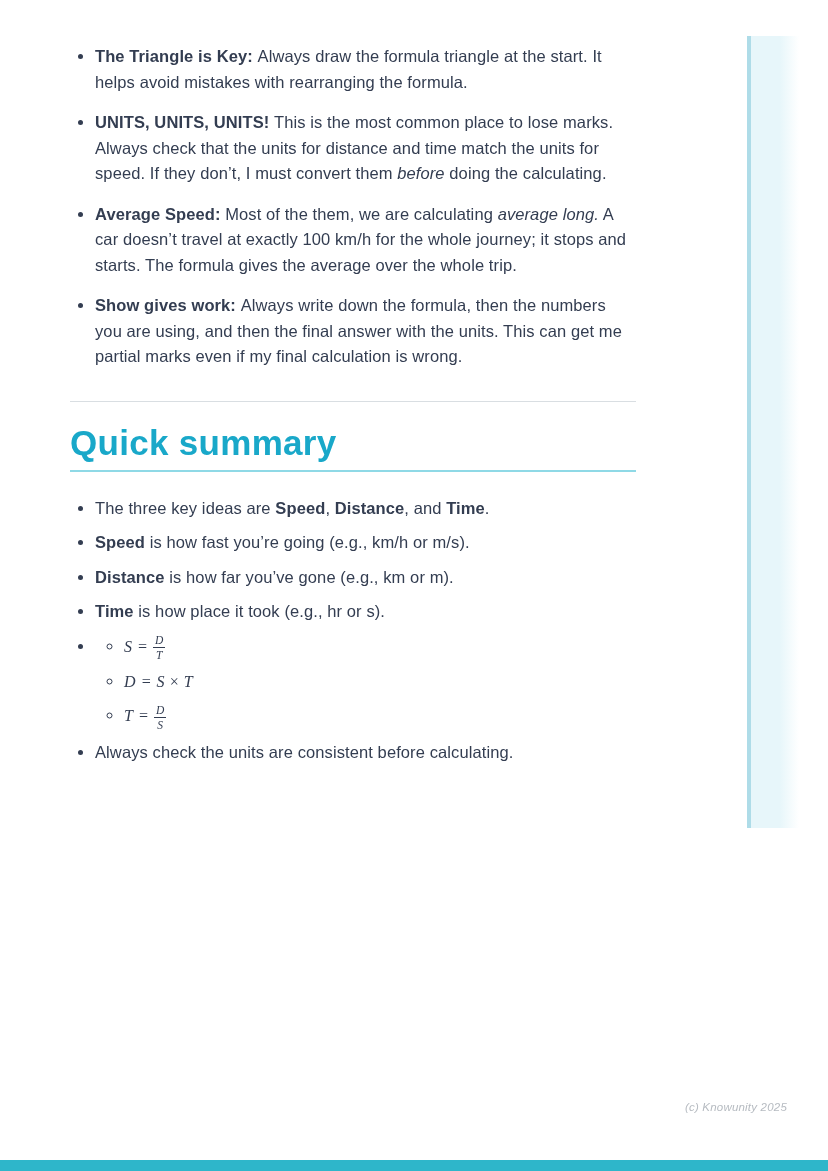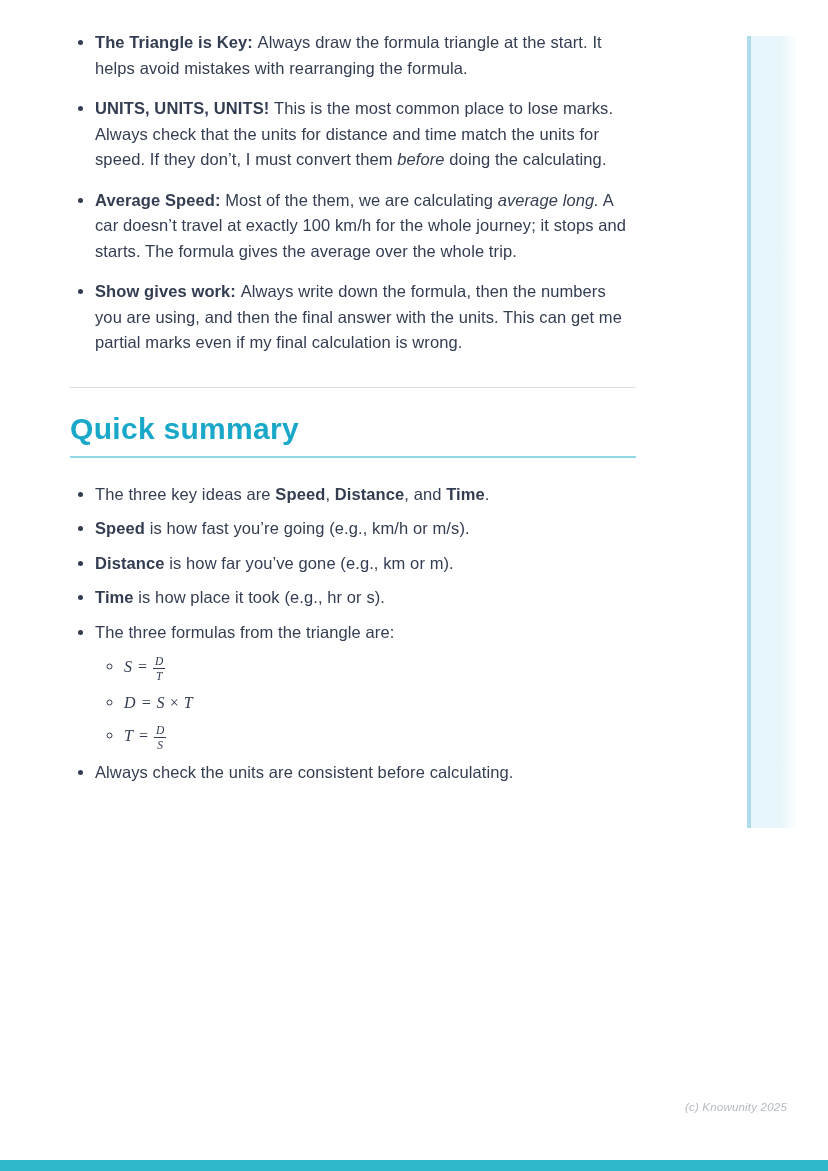--- a/index.html
+++ b/index.html
@@ -15,37 +15,37 @@
   html,body{margin:0;padding:0;background:#ffffff;}
   .page{
     position:relative;
     width:828px;height:1171px;
     background:#ffffff;
     overflow:hidden;
     font-family:"Liberation Sans","DejaVu Sans",sans-serif;
     color:var(--body-text);
   }
   .content{
-    position:absolute;left:70px;top:30px;width:566px;
+    position:absolute;left:70px;top:44px;width:566px;
   }
   ul{margin:0;padding:0 0 0 25px;}
   ul.notes-list>li{
     margin-bottom:15px;
     font-size:16.5px;line-height:25.5px;letter-spacing:.1px;
   }
   ul.notes-list>li:last-child{margin-bottom:0;}
   .b{font-weight:bold;}
   .i{font-style:italic;}
   .divider{
     border:none;border-top:1.5px solid var(--divider);
     margin:31px 0 0 0;
   }
   h1.section-title{
     margin:24px 0 0 0;
-    font-size:30px;line-height:34px;
+    font-size:35px;line-height:34px;
     font-weight:bold;letter-spacing:.3px;
     color:var(--accent);
   }
   .title-underline{
     border:none;border-top:2px solid var(--underline);
     margin:10px 0 0 0;
   }
   ul.summary-list{margin-top:24px;}
   ul.summary-list>li{
     margin-bottom:9px;
@@ -103,21 +103,21 @@
     <hr class="divider">
 
     <h1 class="section-title">Quick summary</h1>
     <hr class="title-underline">
 
     <ul class="notes-list summary-list">
       <li><span>The three key ideas are </span><span class="b">Speed</span><span>, </span><span class="b">Distance</span><span>, and </span><span class="b">Time</span><span>.</span></li>
       <li><span class="b">Speed</span><span> is how fast you’re going (e.g., km/h or m/s).</span></li>
       <li><span class="b">Distance</span><span> is how far you’ve gone (e.g., km or m).</span></li>
       <li><span class="b">Time</span><span> is how place it took (e.g., hr or s).</span></li>
-      <li><span>The three formulas from the triangle are:</span>
+      <li>
         <ul class="formula-list">
           <li>
             <span class="formula"><span>S</span><span class="eq">=</span><span class="frac">
                   <span class="num">D</span>
                   <span class="den">T</span>
                 </span></span>
           </li>
           <li>
             <span class="formula"><span>D</span><span class="eq">=</span><span>S × T</span></span>
           </li>

